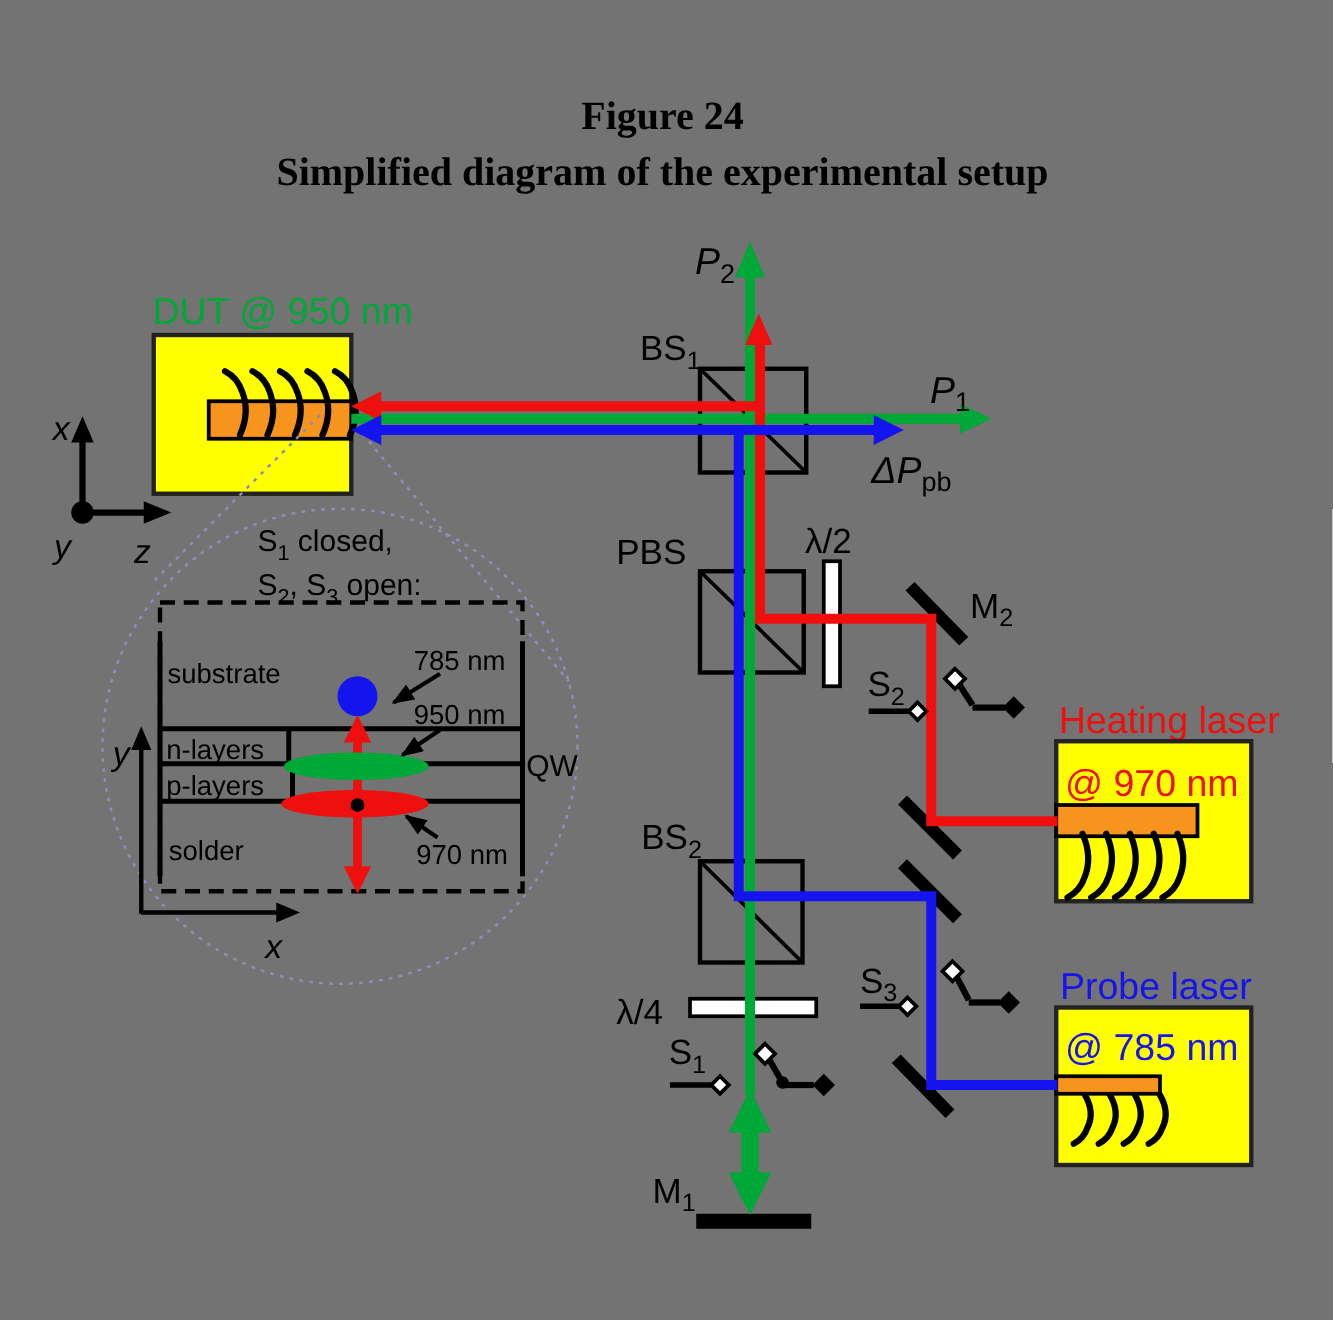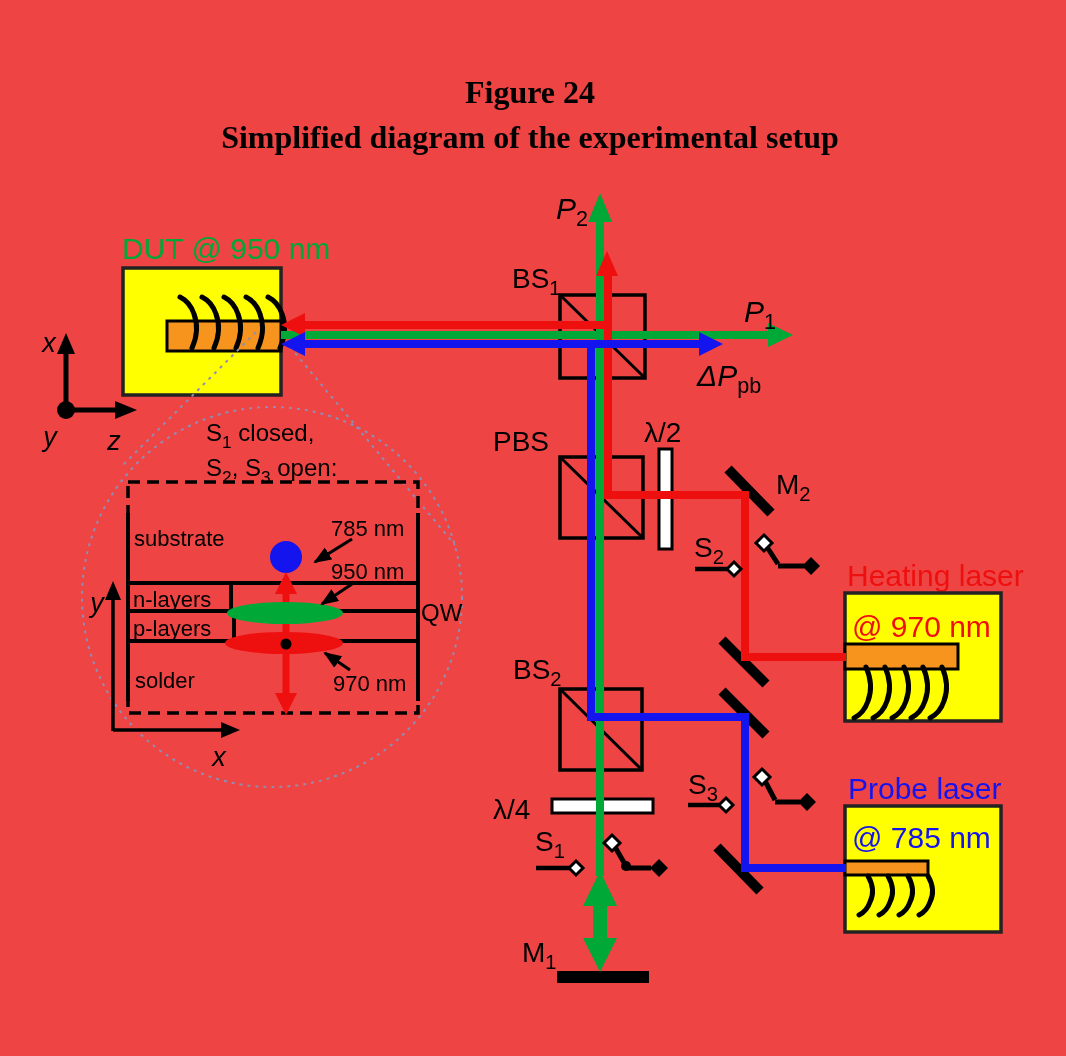--- a/index.html
+++ b/index.html
@@ -1,16 +1,16 @@
 <!DOCTYPE html>
 <html style="--c-red: #ee0f0f; --c-green: #00a838; --c-blue: #1414ee; --c-yellow: #ffff00; --c-orange: #f7941e; --c-callout: #8e8eb4;"><head>
 <meta charset="utf-8">
 <style>
   html,body{margin:0;padding:0;background:#ffffff;}
-  .stage{width:1066px;height:1056px;position:relative;background:#ef4444;}
+  .stage{width:1066px;height:1056px;position:relative;background:#737373;}
   svg{display:block;}
   text{font-family:"Liberation Sans",sans-serif;fill:#000;}
   .title{font-family:"Liberation Serif",serif;font-weight:bold;font-size:32px;text-anchor:middle;}
   .lbl{font-size:28px;}
   .lbl30{font-size:30px;}
   .inset-lbl{font-size:22px;}
   .cond{font-size:24px;}
   .qw{font-size:24px;}
   .axlet{font-size:27px;font-style:italic;}
   .it{font-style:italic;}

